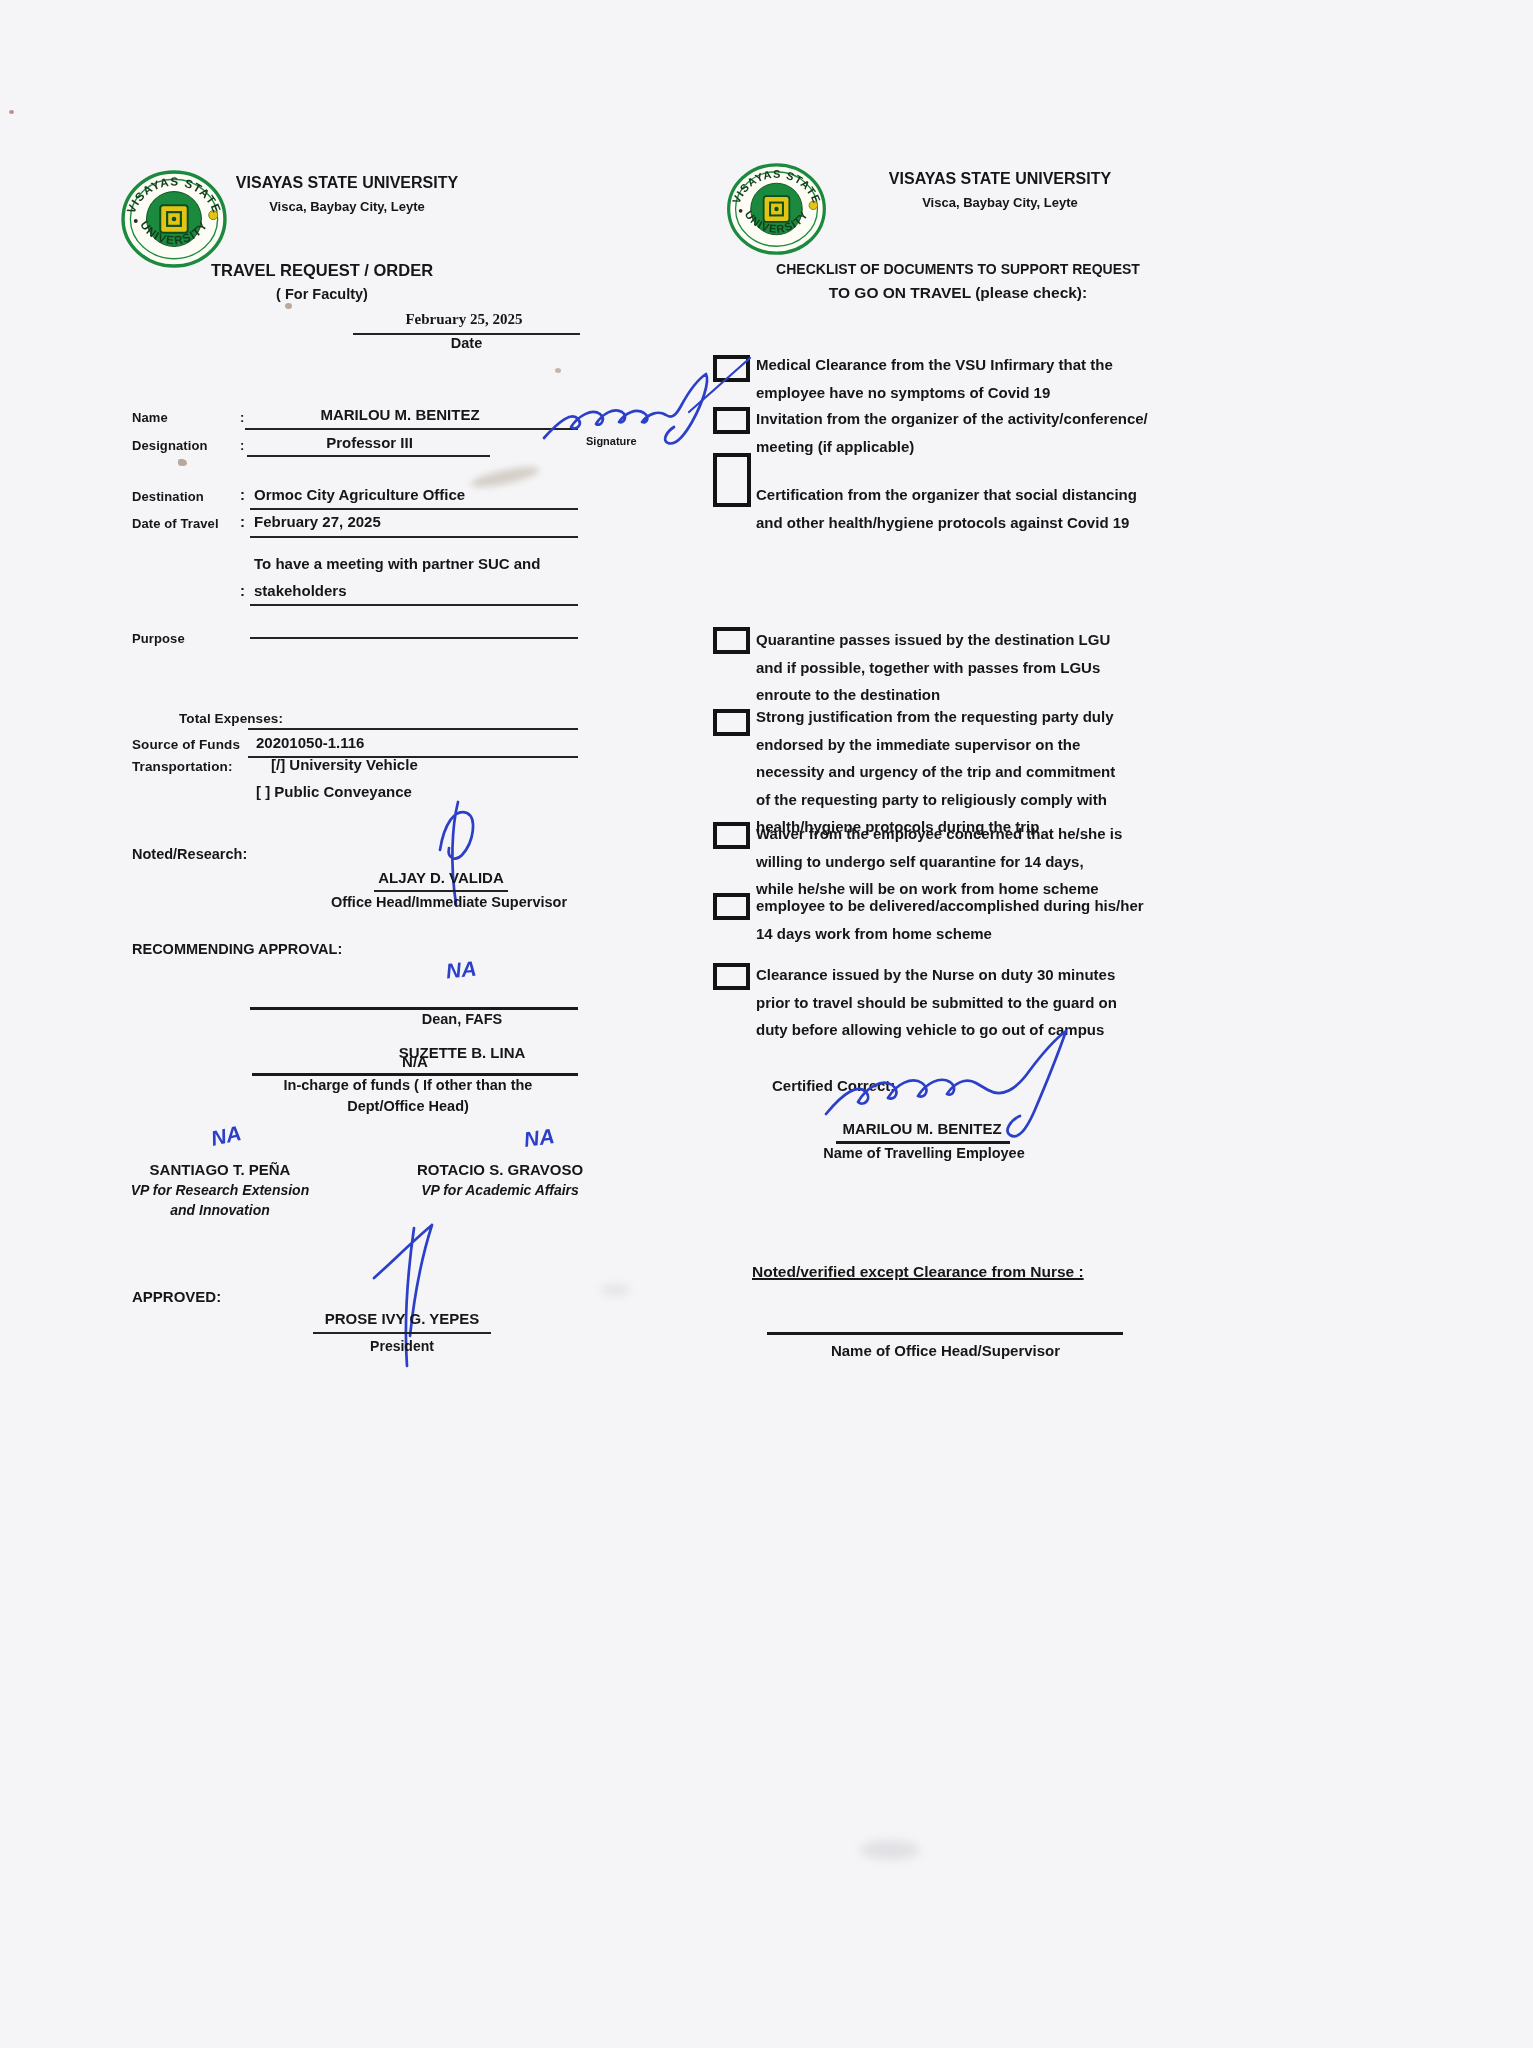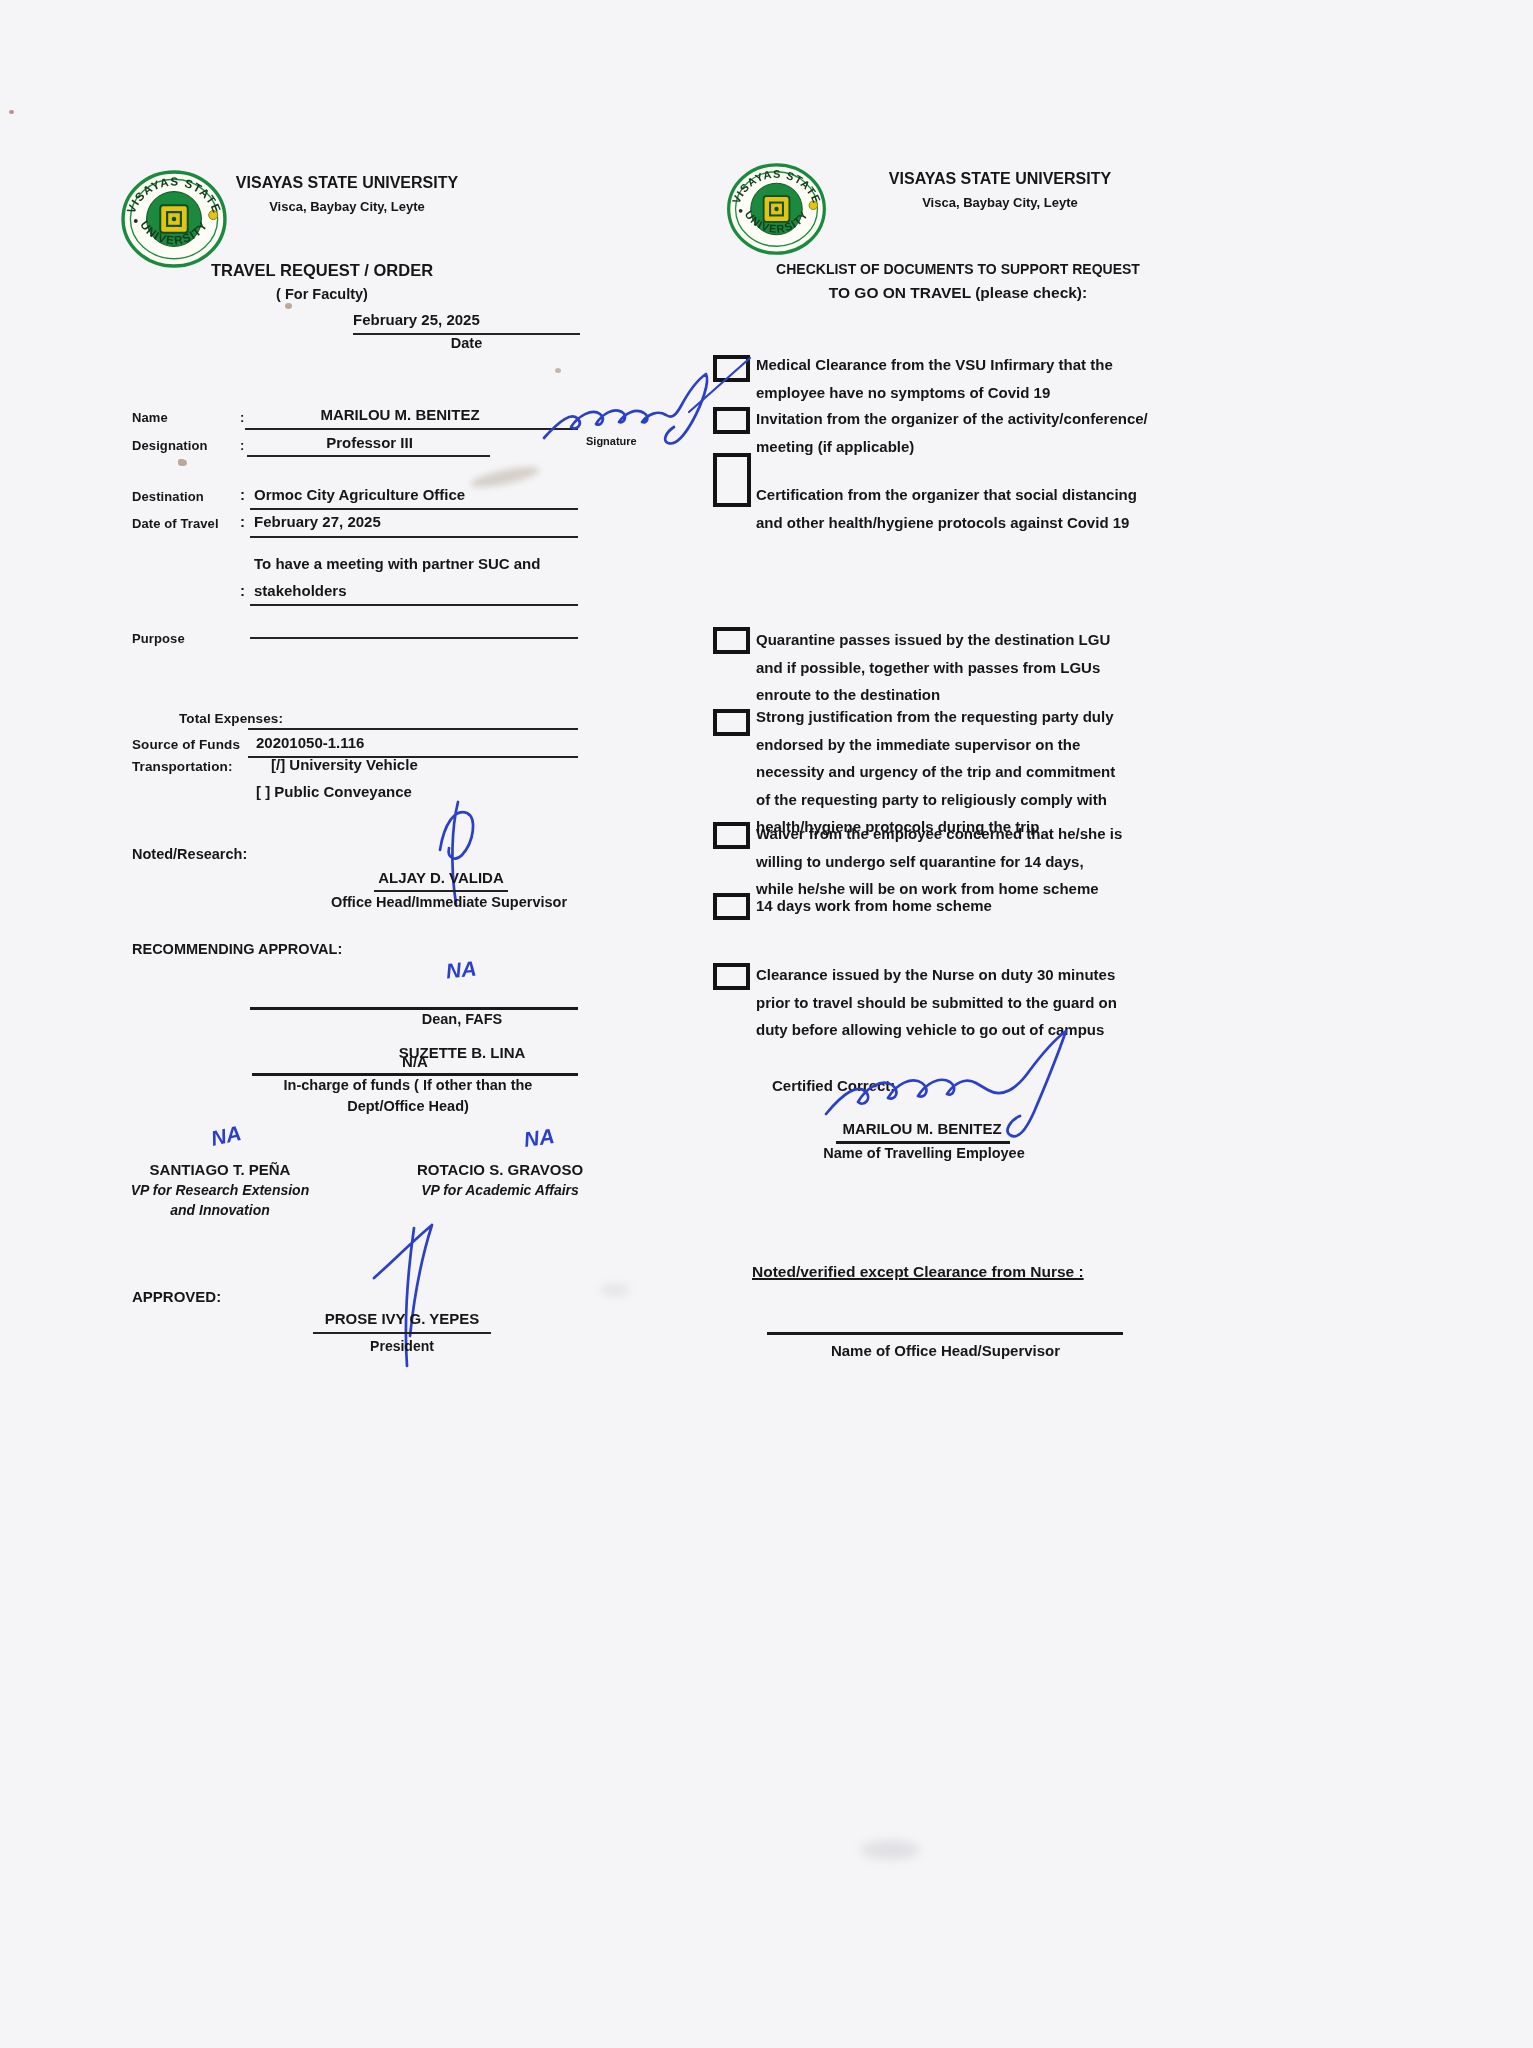--- a/index.html
+++ b/index.html
@@ -1,21 +1,21 @@
 <!DOCTYPE html>
 <html><head>
 <meta charset="utf-8">
 <style>
   html,body{margin:0;padding:0;background:#e9e9ec;}
   .doc{position:relative;width:1533px;height:2048px;background:#f5f5f7;
        font-family:"Liberation Sans","DejaVu Sans",sans-serif;color:#161616;overflow:hidden;}
   .abs{position:absolute;}
   .b{font-weight:700;}
   .ctr{text-align:center;}
-  .rt{text-align:left;}
+  .rt{text-align:center;font-family:Liberation Serif, serif;}
   .it{font-style:italic;}
   .hl{border-top:2px solid #232323;height:0;}
   .hl3{border-top:3px solid #1a1a1a;height:0;}
   .lbl{font-size:13px;font-weight:700;letter-spacing:.1px;}
   .val{font-size:15px;font-weight:700;}
   .sm{font-size:11px;font-weight:700;}
   .cbx{position:absolute;width:29px;height:19px;border:4px solid #131313;}
   .cbx-tall{width:30px;height:46px;}
   .cl{font-size:15px;font-weight:700;line-height:27.5px;white-space:pre-wrap;}
   .sig{stroke:#2b3fc9;stroke-width:2.7;fill:none;stroke-linecap:round;stroke-linejoin:round;}
@@ -197,20 +197,21 @@
     <div class="cl">necessity and urgency of the trip and commitment</div>
     <div class="cl">of the requesting party to religiously comply with</div>
     <div class="cl">health/hygiene protocols during the trip</div>
   </div>
   <div class="abs" style="left:756px;top:820px;width:450px;">
     <div class="cl">Waiver from the employee concerned that he/she is</div>
     <div class="cl">willing to undergo self quarantine for 14 days,</div>
     <div class="cl">while he/she will be on work from home scheme</div>
   </div>
   <div class="abs" style="left:756px;top:892px;width:460px;">
+    <div class="cl">employee to be delivered/accomplished during his/her</div>
     <div class="cl">14 days work from home scheme</div>
   </div>
   <div class="abs" style="left:756px;top:961px;width:450px;">
     <div class="cl">Clearance issued by the Nurse on duty 30 minutes</div>
     <div class="cl">prior to travel should be submitted to the guard on</div>
     <div class="cl">duty before allowing vehicle to go out of campus</div>
   </div>
 
   <div class="abs b" style="left:772px;top:1077px;font-size:15px;">Certified Correct:</div>
   <svg class="abs" style="left:820px;top:1028px;" width="272" height="112" viewBox="0 0 272 112">

